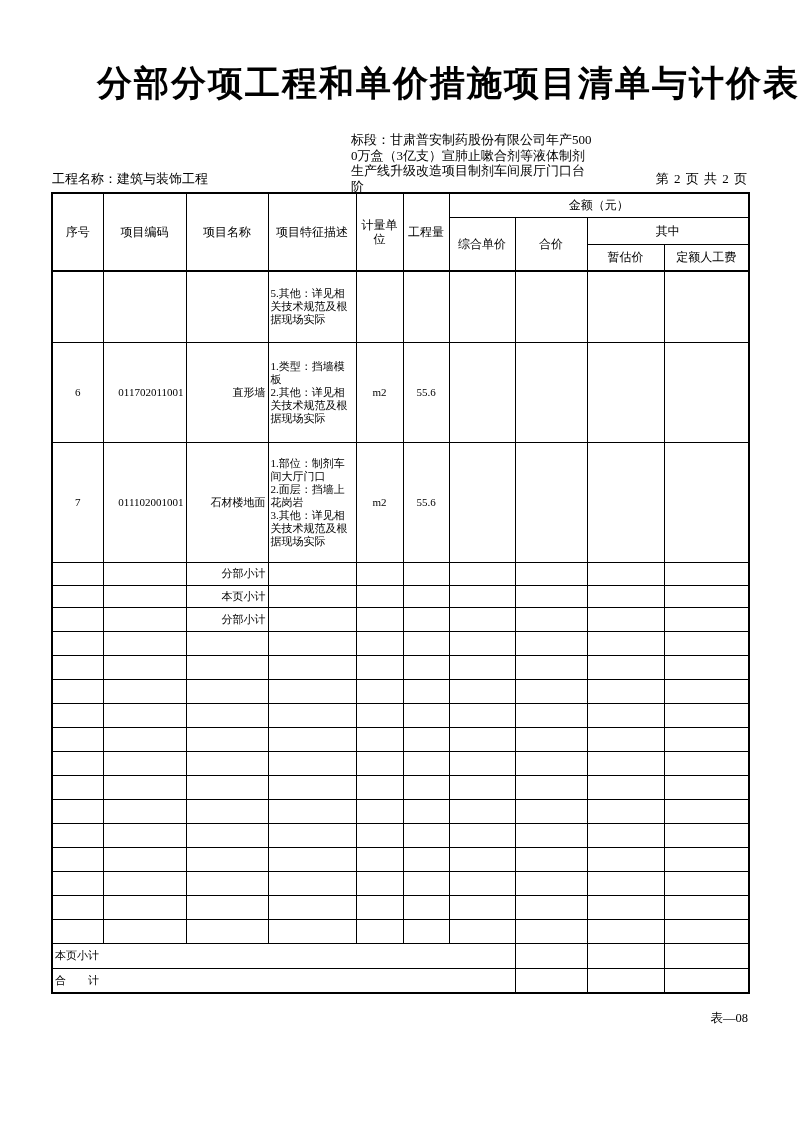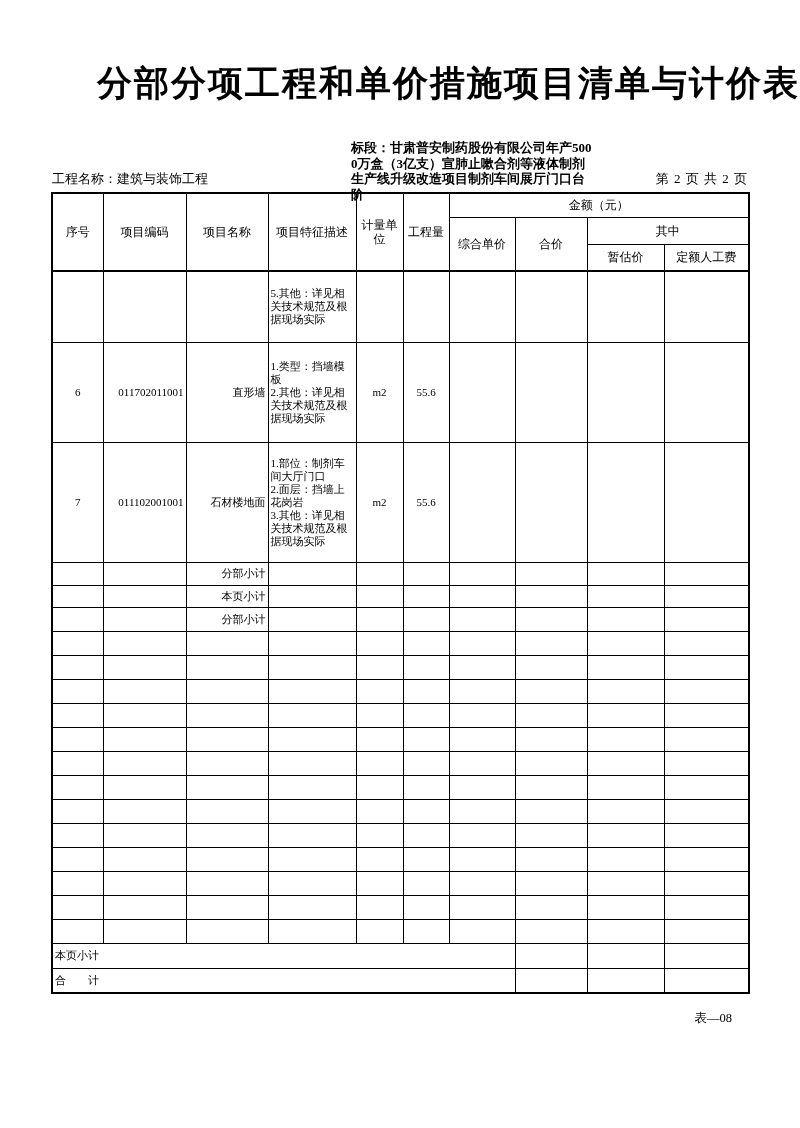--- a/index.html
+++ b/index.html
@@ -17,21 +17,21 @@
     font-weight:bold;
     letter-spacing:2px;
   }
   .meta {
     position:relative;
     margin:21px 52px 0 51px;
     height:62px;
     font-size:13px;
   }
   .meta-left  { position:absolute; left:1px;  bottom:2px; white-space:nowrap; }
-  .meta-mid   { position:absolute; left:300px; top:12px; width:242px; line-height:15.5px; word-break:break-all;font-weight:bold; }
+  .meta-mid   { position:absolute; left:300px; top:4px; width:242px; line-height:15.5px; word-break:break-all; }
   .meta-right { position:absolute; right:0;  bottom:2px; white-space:nowrap; letter-spacing:1px; }
 
   table.main {
     border-collapse:collapse;
     table-layout:fixed;
     width:697px;
     margin:2px 0 0 51px;
     border:2px solid #000;
   }
   table.main th, table.main td {
@@ -60,21 +60,21 @@
   .c-no, .c-unit, .c-qty, .c-num { text-align:center; }
   .c-code, .c-name { text-align:right; }
   .c-desc { text-align:left; white-space:pre-wrap; word-break:break-all; }
   .sum-label { font-size:12px; }
 
   .note {
     margin:25px 52px 0 41px;
     font-size:12.5px;
   }
   .form-code {
-    margin:16px 68px 0 0;
+    margin:16px 52px 0 0;
     text-align:right;
     font-size:12.5px;
   }
 </style>
 </head>
 <body>
 
 <div class="page">
 
   <div class="title">分部分项工程和单价措施项目清单与计价表</div>

